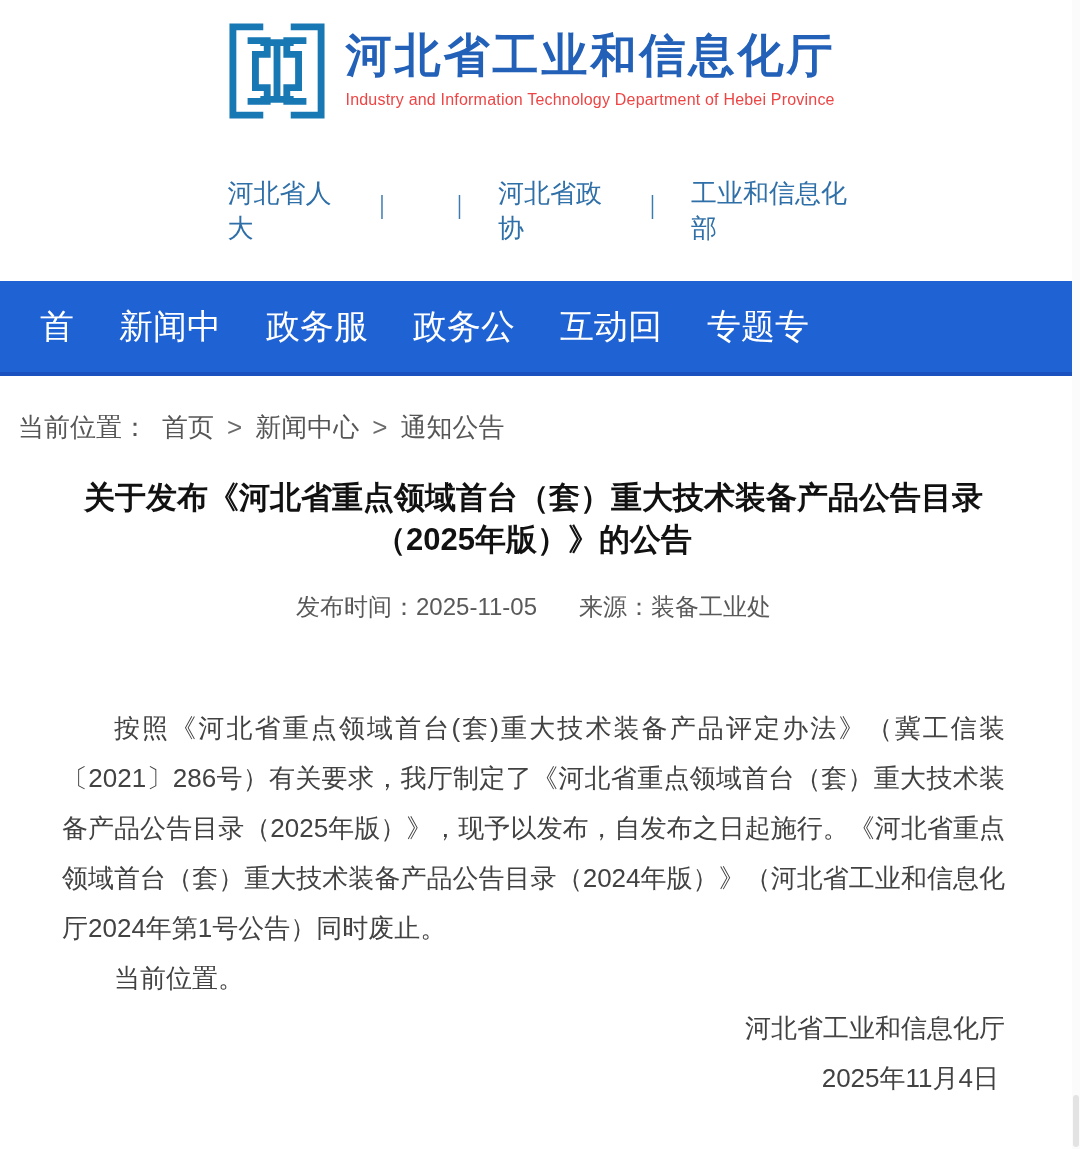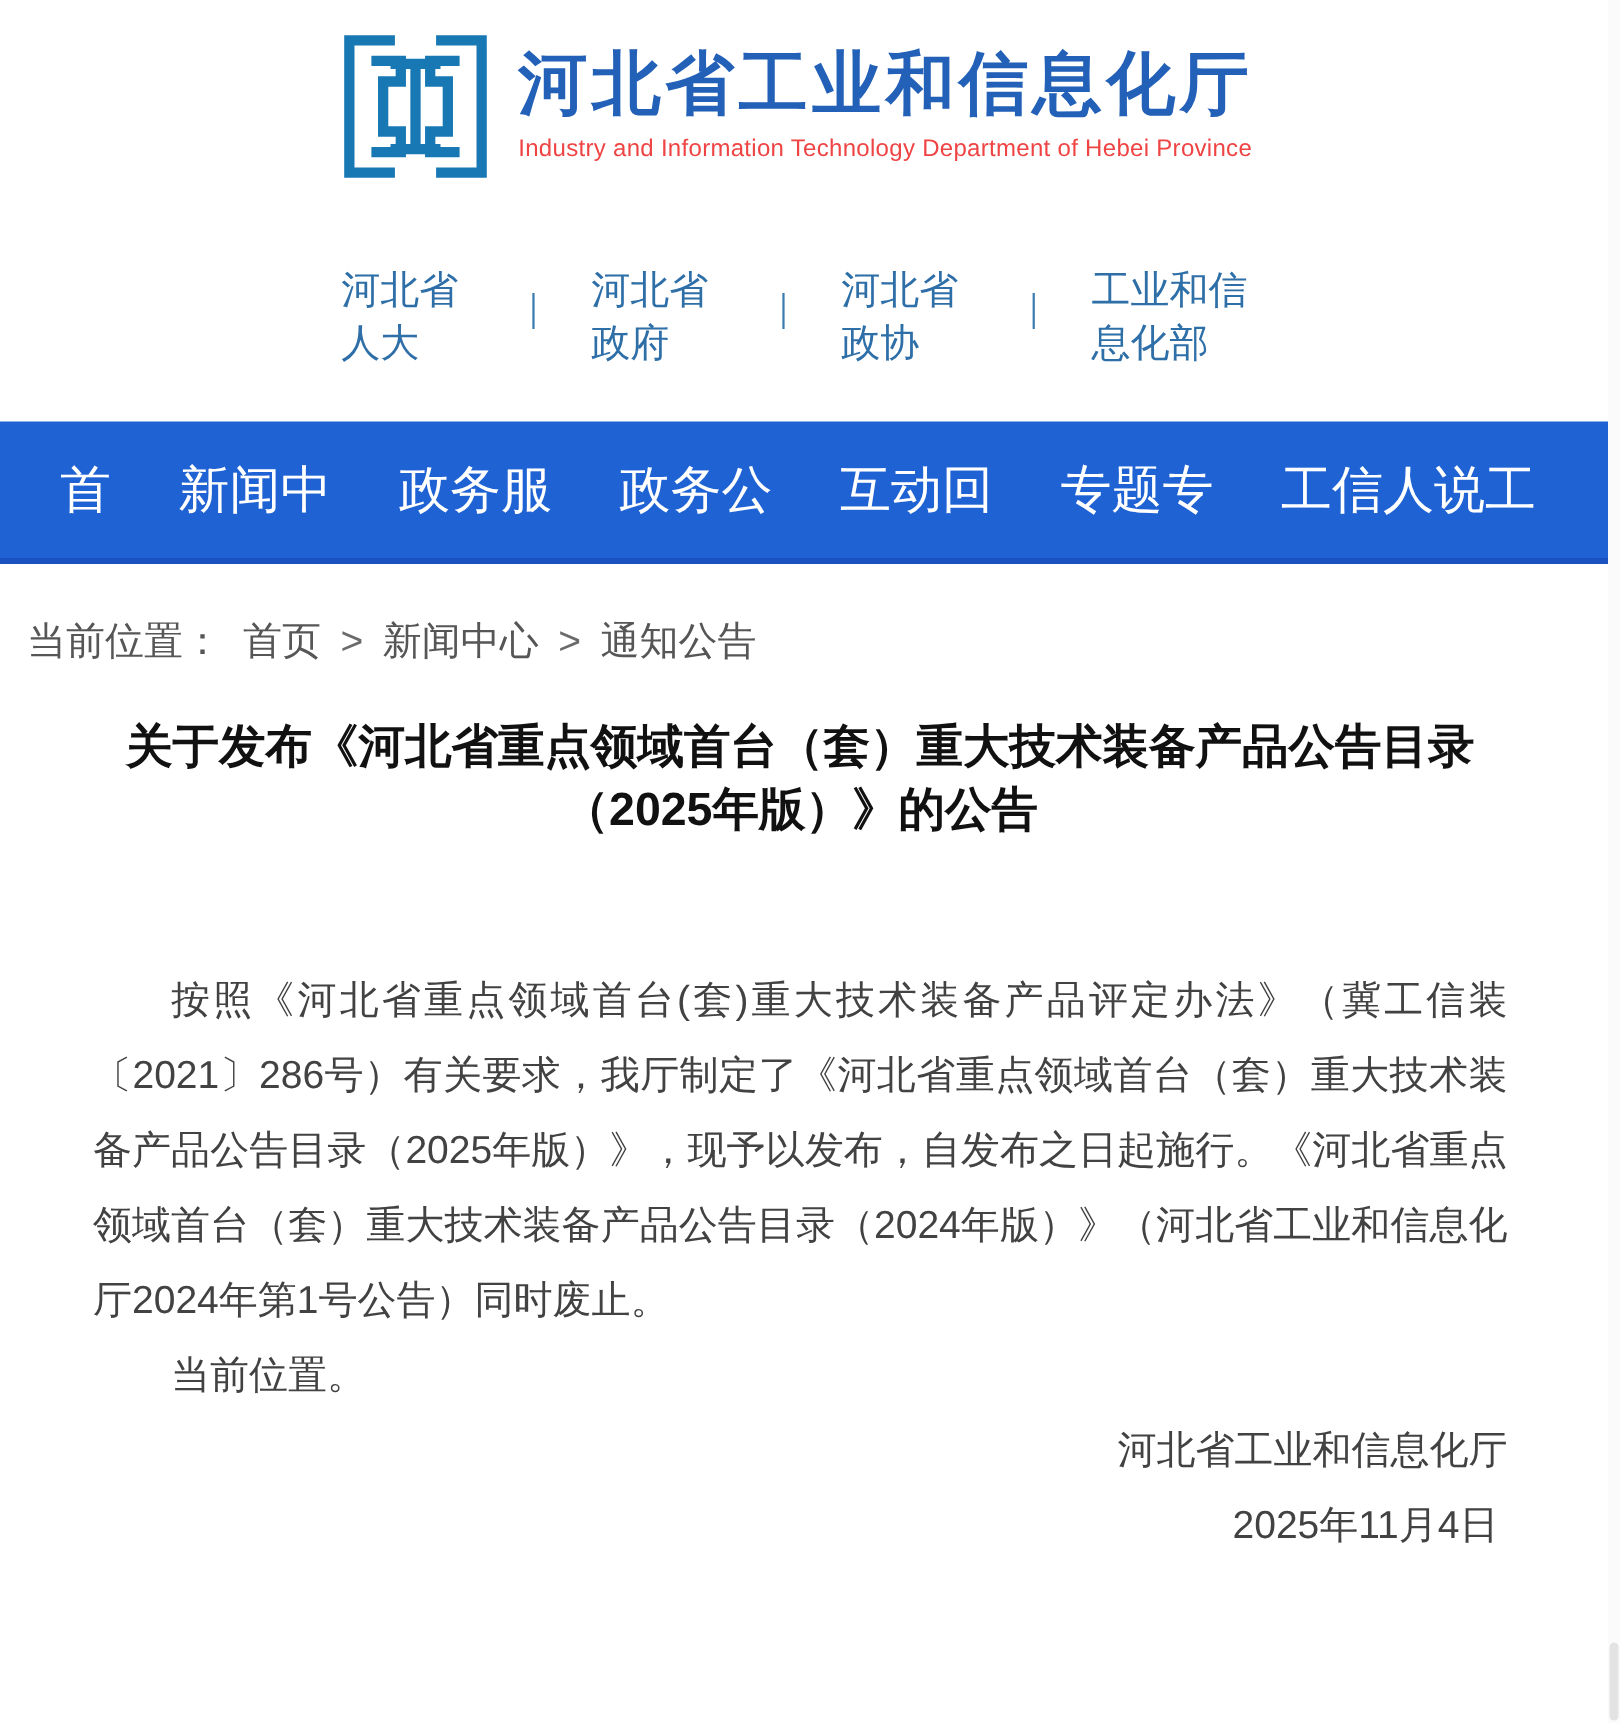--- a/index.html
+++ b/index.html
@@ -97,51 +97,52 @@
       </svg>
       <div class="brand-text">
         <div class="brand-title">河北省工业和信息化厅</div>
         <div class="brand-subtitle">Industry and Information Technology Department of Hebei Province</div>
       </div>
     </div>
 
     <div class="gov-links">
       <a>河北省人大</a>
       <span class="sep">｜</span>
-      <a>河北省政府</a>
       <span class="sep">｜</span>
       <a>河北省政协</a>
       <span class="sep">｜</span>
       <a>工业和信息化部</a>
     </div>
   </div>
 </header>
 
 <nav class="main-nav">
   <div class="nav-item">首</div>
   <div class="nav-item">新闻中</div>
   <div class="nav-item">政务服</div>
   <div class="nav-item">政务公</div>
   <div class="nav-item">互动回</div>
   <div class="nav-item">专题专</div>
-  <div class="nav-item">工信人说工</div>
 </nav>
 
 <div class="breadcrumb">
   <span class="crumb-label">当前位置：</span>
   <span class="crumb">首页</span>
   <span class="bsep">&gt;</span>
   <span class="crumb">新闻中心</span>
   <span class="bsep">&gt;</span>
   <span class="crumb">通知公告</span>
 </div>
 
 <main class="article">
   <h1 class="article-title">关于发布《河北省重点领域首台（套）重大技术装备产品公告目录（2025年版）》的公告</h1>
 
+  <div class="article-meta">
+    <span>发布时间：</span><span>2025-11-05</span><span class="meta-src">来源：</span><span>装备工业处</span>
+  </div>
 
   <div class="article-body">
     <p class="indent">按照《河北省重点领域首台(套)重大技术装备产品评定办法》（冀工信装〔2021〕286号）有关要求，我厅制定了《河北省重点领域首台（套）重大技术装备产品公告目录（2025年版）》，现予以发布，自发布之日起施行。《河北省重点领域首台（套）重大技术装备产品公告目录（2024年版）》（河北省工业和信息化厅2024年第1号公告）同时废止。</p>
     <p class="indent">当前位置。</p>
 
     <div class="signature">
       <div>河北省工业和信息化厅</div>
       <div class="sig-date">2025年11月4日</div>
     </div>
   </div>

